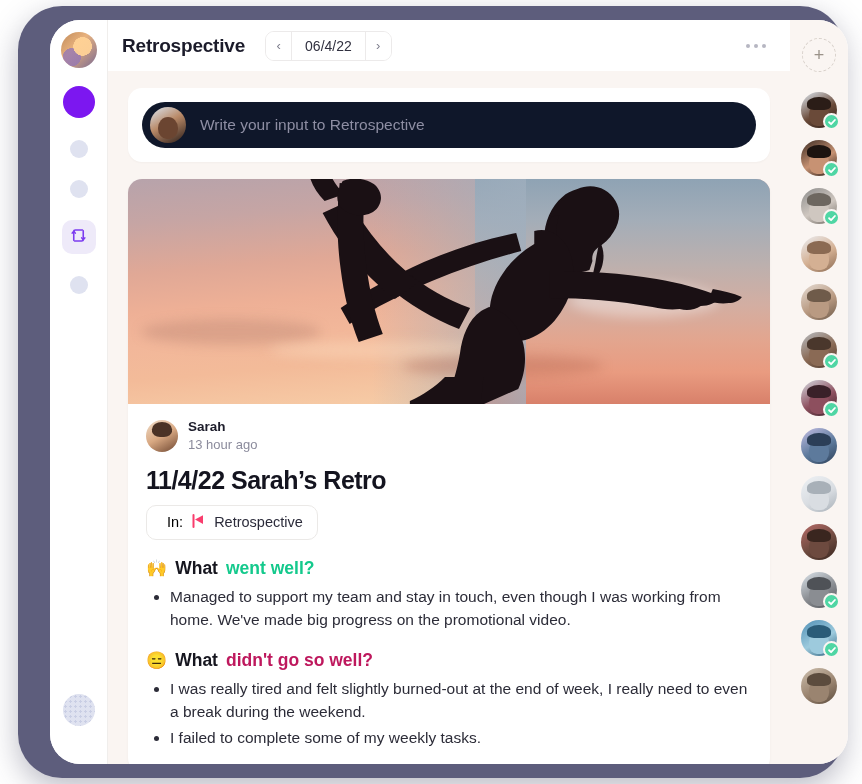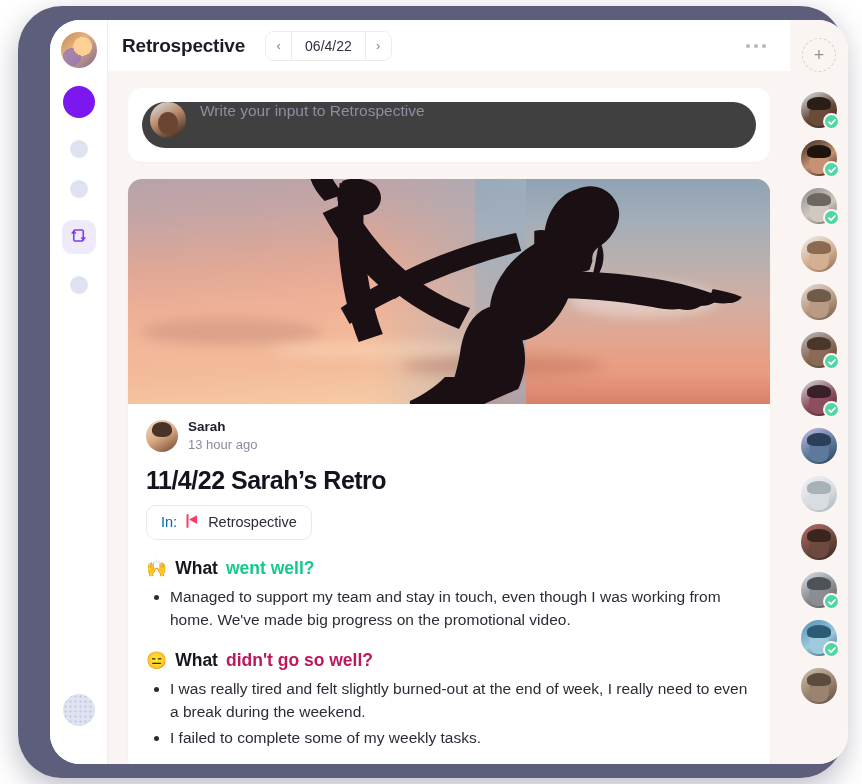--- a/index.html
+++ b/index.html
@@ -132,25 +132,25 @@
   
   #composer {
     background: #ffffff;
     border-radius: 14px;
     padding: 14px;
     display: flex; align-items: center;
     margin-bottom: 17px;
     box-shadow: 0 1px 2px rgba(0,0,0,.03);
   }
   #composer-inner {
-    background: #404040;
+    background: #0f172a;
     border-radius: 28px;
     height: 46px;
     flex: 1 1 auto;
-    display: flex; align-items: flex-start;
+    display: flex; align-items: center;
     padding: 0 8px;
   }
   .composer-avatar {
     width: 36px; height: 36px; border-radius: 50%;
     background: linear-gradient(150deg,#dce7f2 0%,#b98a68 45%,#2a1c18 100%);
     flex: 0 0 36px;
     position: relative; overflow: hidden;
   }
   .composer-avatar::after{
     content:""; position:absolute; left:22%; top:28%; width:56%; height:62%;
@@ -218,21 +218,21 @@
   #post-time { font-size: 13px; color: #8b8b9c; line-height: 1.35; }
   #post-title {
     font-size: 25px; font-weight: bold; color: #14141f;
     margin: 12px 0 10px 0; letter-spacing: -.5px;
   }
   #in-badge {
     display: inline-flex; align-items: center; gap: 9px;
     border: 1px solid #ebe9e7; border-radius: 10px;
     padding: 8px 14px; font-size: 14.5px; color: #2b2b3a;
   }
-  #in-badge .in-label { color: #0369a1; }
+  #in-badge .in-label { color: #000000; margin-left: 6px; }
   .flag-icon { display:inline-block; }
 
   .section-head {
     font-size: 17.5px; font-weight: bold; color: #16161f;
     margin: 18px 0 6px 0; display: flex; align-items: center; gap: 8px;
   }
   .section-head .emoji { font-size: 17px; }
   .hl-green { color: #14c98c; }
   .hl-pink  { color: #be185d; }
   ul.bullets { margin: 0 0 0 6px; padding-left: 18px; }

